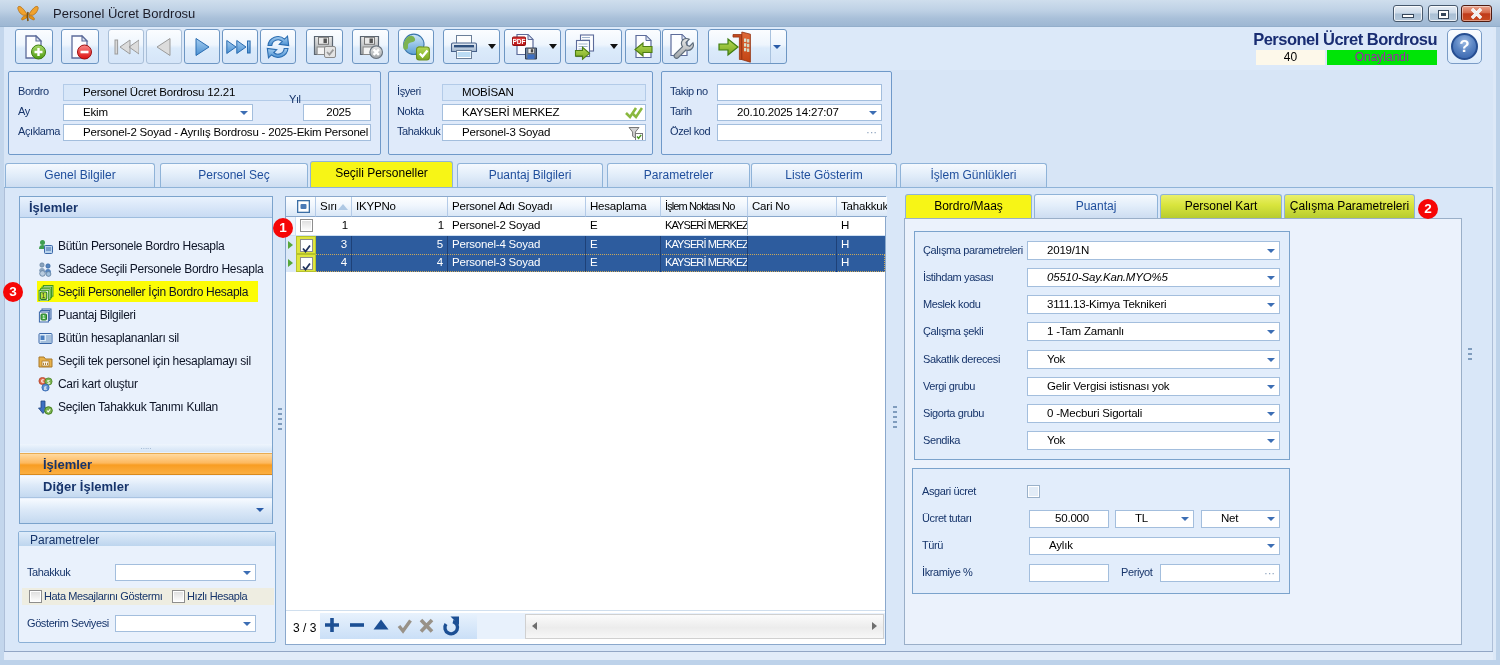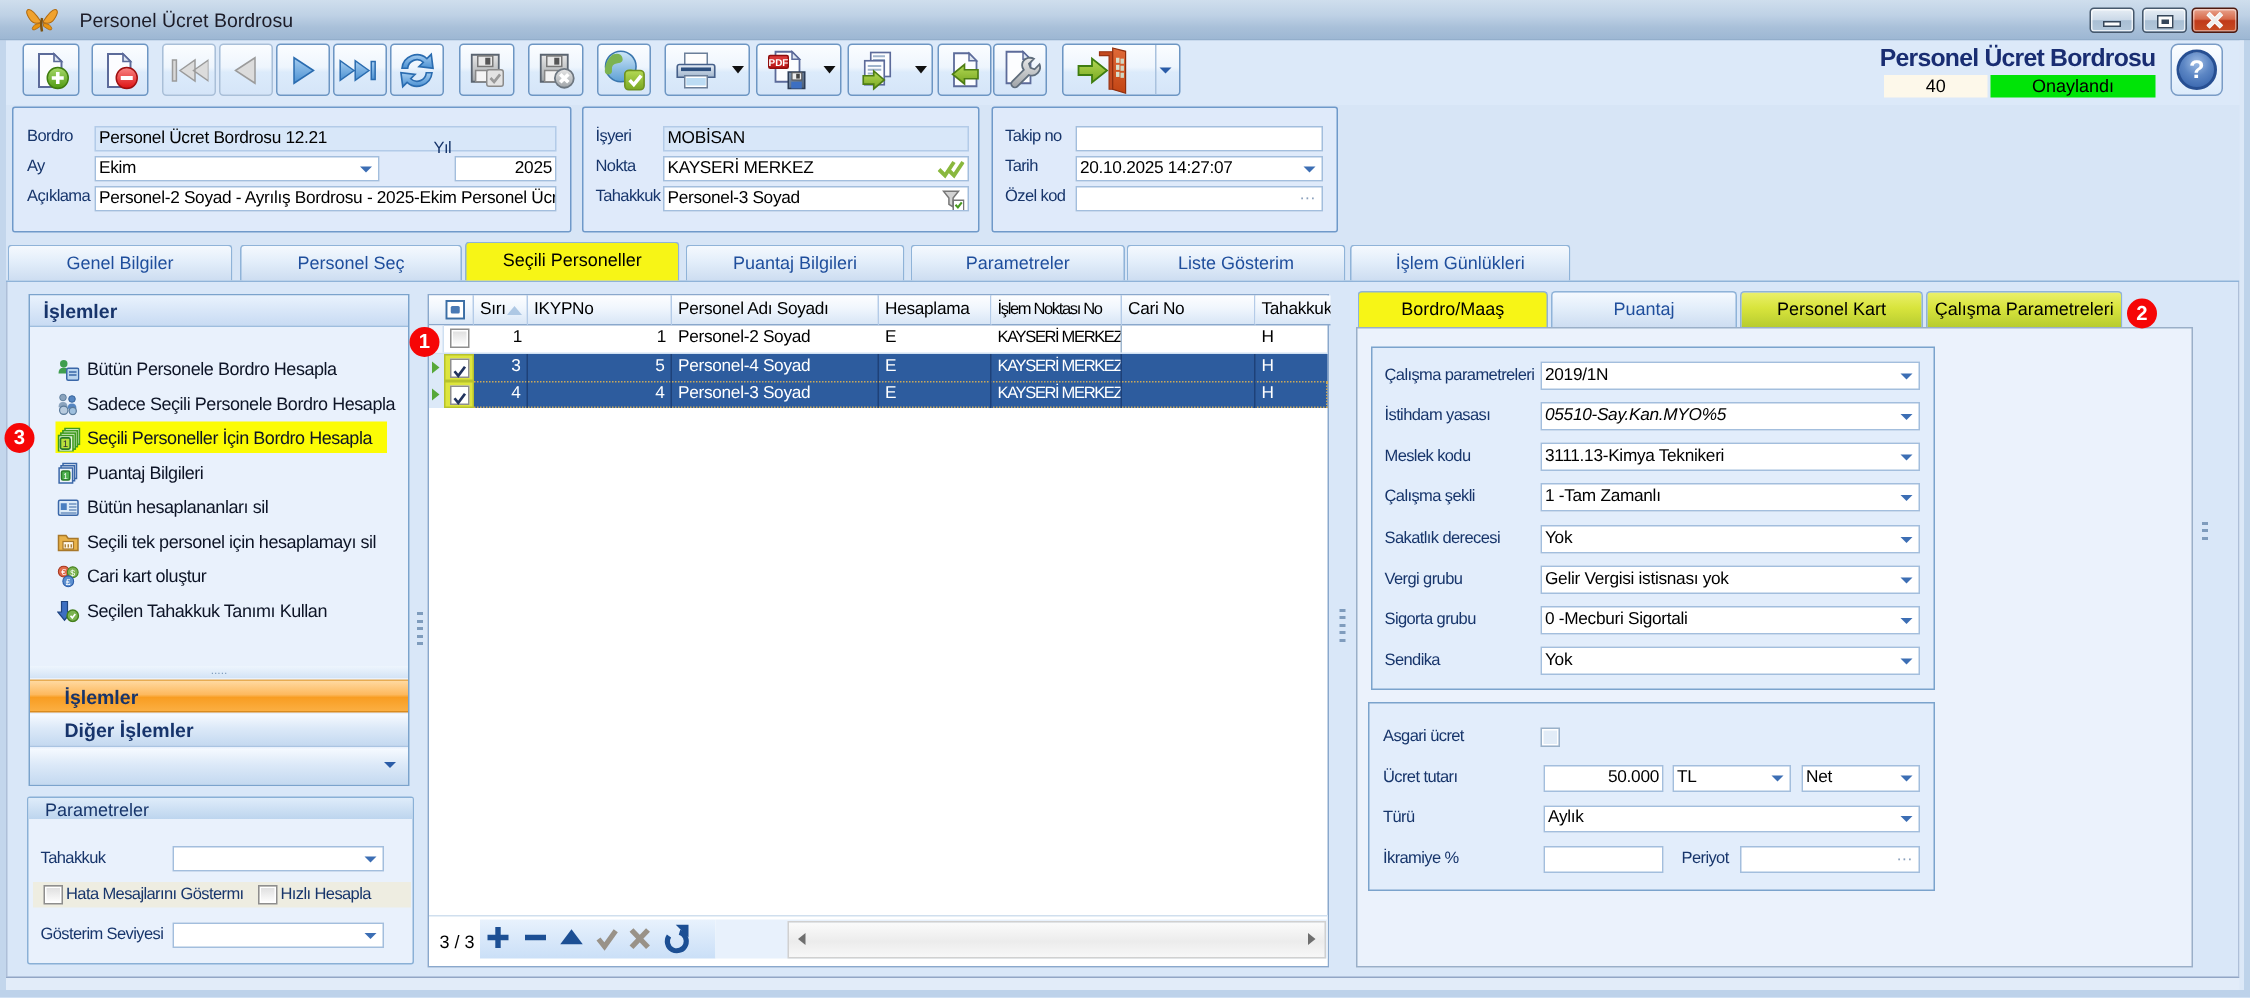--- a/index.html
+++ b/index.html
@@ -15,31 +15,31 @@
 #btnclose { background:linear-gradient(180deg,#e9a38d 0%,#d66a4b 45%,#c03a1a 52%,#c74b22 100%); border-color:#4e1a10; box-shadow:inset 0 0 0 1px rgba(255,255,255,.45); }
 
 #toolbar { position:absolute; left:4px; top:27px; width:1492px; height:43px; background:#dce9f9; }
 .tb { position:absolute; top:29px; width:38px; height:35px; border:1px solid #6d96c3; border-radius:3px;
   background:linear-gradient(180deg,#fbfdff 0%,#eef5fd 45%,#dcebfb 55%,#d5e5f8 100%); }
 .tb.dis { border-color:#a9bfd8; }
 .tb svg { position:absolute; left:50%; top:50%; transform:translate(-50%,-50%); }
 
 #apptitle { position:absolute; left:1100px; top:30px; width:337px; text-align:right; font-size:16.5px; letter-spacing:-0.5px; font-weight:bold; color:#192d72; }
 #numbox { position:absolute; left:1256px; top:50px; width:69px; height:15px; background:#fdf8ea; text-align:center; font-size:12px; color:#000; line-height:15px; }
-#okbox { position:absolute; left:1327px; top:50px; width:110px; height:15px; background:#00e407; text-align:center; font-size:12px; color:#000000; line-height:15px; }
+#okbox { position:absolute; left:1327px; top:50px; width:110px; height:15px; background:#00e407; text-align:center; font-size:12px; color:#a21caf; line-height:15px; }
 #helpbtn { position:absolute; left:1447px; top:29px; width:35px; height:35px; border:1px solid #7a9cc6; border-radius:5px;
   background:linear-gradient(180deg,#fbfdff,#dcebfb); }
 #helpbtn .circ { position:absolute; left:3px; top:3px; width:27px; height:27px; border-radius:50%;
   background:radial-gradient(circle at 50% 30%,#9dbbe4 0%,#5c86c4 45%,#2f5da8 100%); border:2px solid #274f92;
   color:#fff; font-weight:bold; font-size:17px; text-align:center; line-height:24px; }
 
 .gbox { position:absolute; top:71px; height:84px; background:#dfeafa; border:1px solid #6f99c9; border-radius:2px; }
 .lbl { position:absolute; font-size:11px; letter-spacing:-0.4px; color:#17356b; white-space:nowrap; }
 .fld { position:absolute; height:17px; background:#fff; border:1px solid #a3bedd; font-size:11.5px; letter-spacing:-0.2px; color:#000;
-  line-height:15px; padding:0 2px; white-space:nowrap; overflow:hidden; }
+  line-height:15px; padding:0 19px; white-space:nowrap; overflow:hidden; }
 .fld.ro { background:#d8e7f9; border-color:#b3cbe8; }
 .arr { position:absolute; right:4px; top:6px; width:0; height:0; border-left:4px solid transparent; border-right:4px solid transparent; border-top:4px solid #3c6eb4; }
 
 .tab { position:absolute; top:163px; height:24px; border:1px solid #8fb3d8; border-bottom:none; border-radius:3px 3px 0 0;
   background:linear-gradient(180deg,#f5f9fe 0%,#e3eefa 45%,#cdddf1 100%); color:#1f4e9c; font-size:12px; text-align:center; line-height:23px; }
 .tab.sel { background:#f7f516; color:#000; top:161px; height:26px; z-index:3; }
 
 .rtab { position:absolute; top:194px; height:24px; border:1px solid #8fb3d8; border-bottom:none; border-radius:3px 3px 0 0;
   background:linear-gradient(180deg,#f5f9fe 0%,#e3eefa 45%,#cdddf1 100%); color:#1f4e9c; font-size:12px; text-align:center; line-height:23px; }
 .rtab.sel { background:#f7f516; color:#000; z-index:3; }

